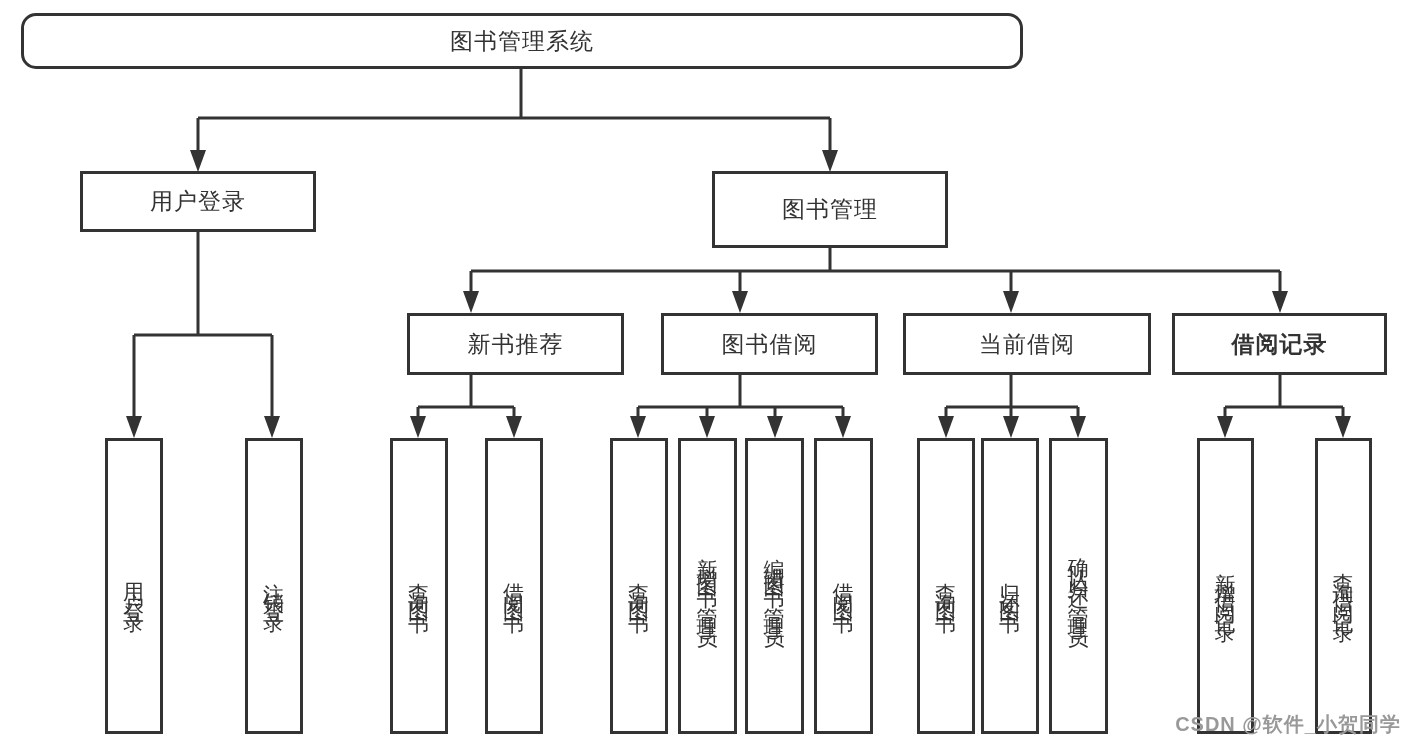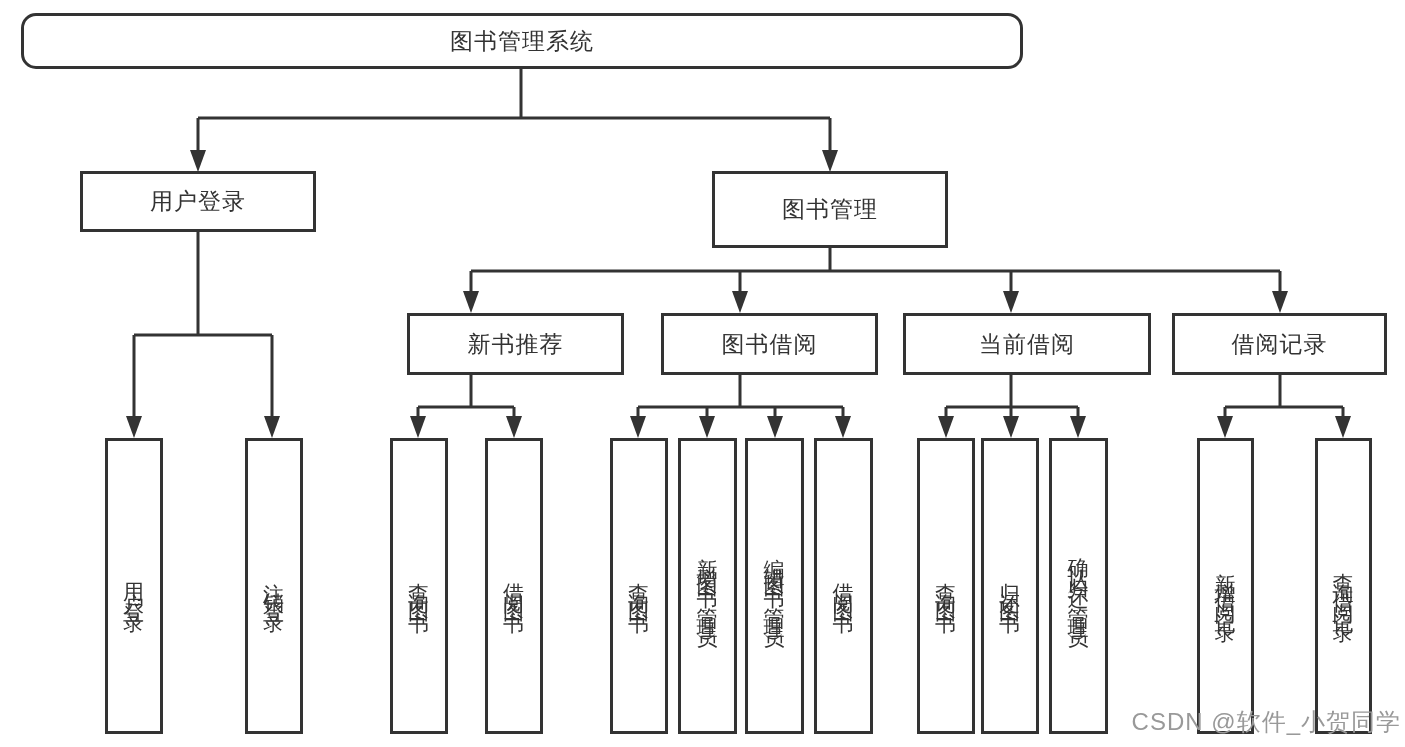--- a/index.html
+++ b/index.html
@@ -36,25 +36,26 @@
     writing-mode:vertical-rl;
     text-orientation:mixed;
     font-size:21px;
     line-height:1;
     letter-spacing:10px;
     white-space:nowrap;
   }
   .watermark{
     position:absolute;
     right:4px;bottom:9px;
-    font-size:24px;
+    font-size:20px;
     color:var(--wm);
     letter-spacing:1px;
     white-space:nowrap;
     z-index:5;
+    font-weight:bold;
   }
 </style>
 </head>
 <body>
 
 <div class="canvas">
 
   <svg class="wires" viewBox="0 0 1405 747">
     <g>
       <path d="M521,69 L521,118 M198,118 L830,118 M198,118 L198,156 M830,118 L830,156"></path>
@@ -111,21 +112,21 @@
 
   <div class="box" style="left:363px;top:313px;width:217px;height:62px;margin-left:44px;">
     <span class="hlabel">新书推荐</span>
   </div>
   <div class="box" style="left:661px;top:313px;width:217px;height:62px;">
     <span class="hlabel">图书借阅</span>
   </div>
   <div class="box" style="left:903px;top:313px;width:248px;height:62px;">
     <span class="hlabel">当前借阅</span>
   </div>
-  <div class="box" style="left:1172px;top:313px;width:215px;height:62px;">
+  <div class="box" style="left:1172px;top:313px;width:215px;height:62px;font-weight:bold;">
     <span class="hlabel">借阅记录</span>
   </div>
 
   <div class="box" style="left:105px;top:438px;width:58px;height:296px;">
     <span class="vtext">用户登录</span>
   </div>
   <div class="box" style="left:245px;top:438px;width:58px;height:296px;">
     <span class="vtext">注销登录</span>
   </div>
   <div class="box" style="left:390px;top:438px;width:58px;height:296px;">

